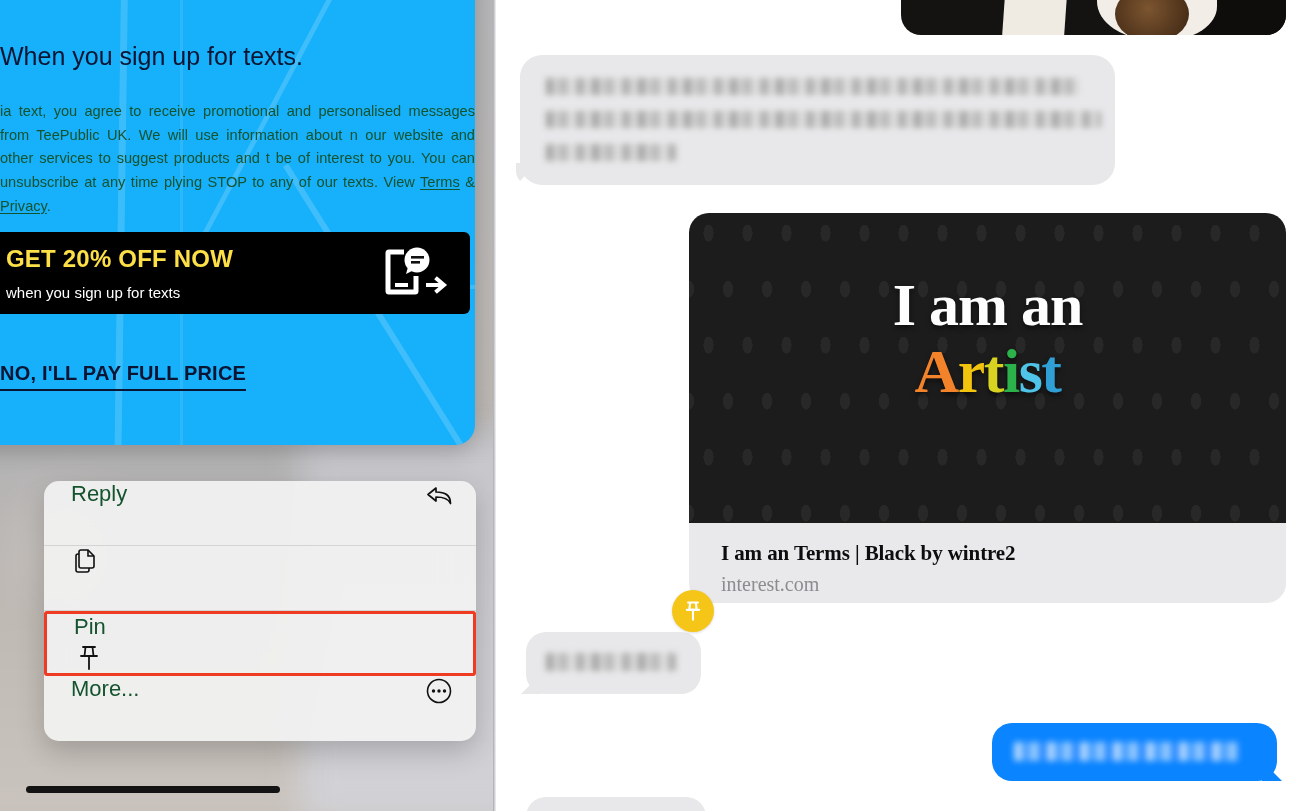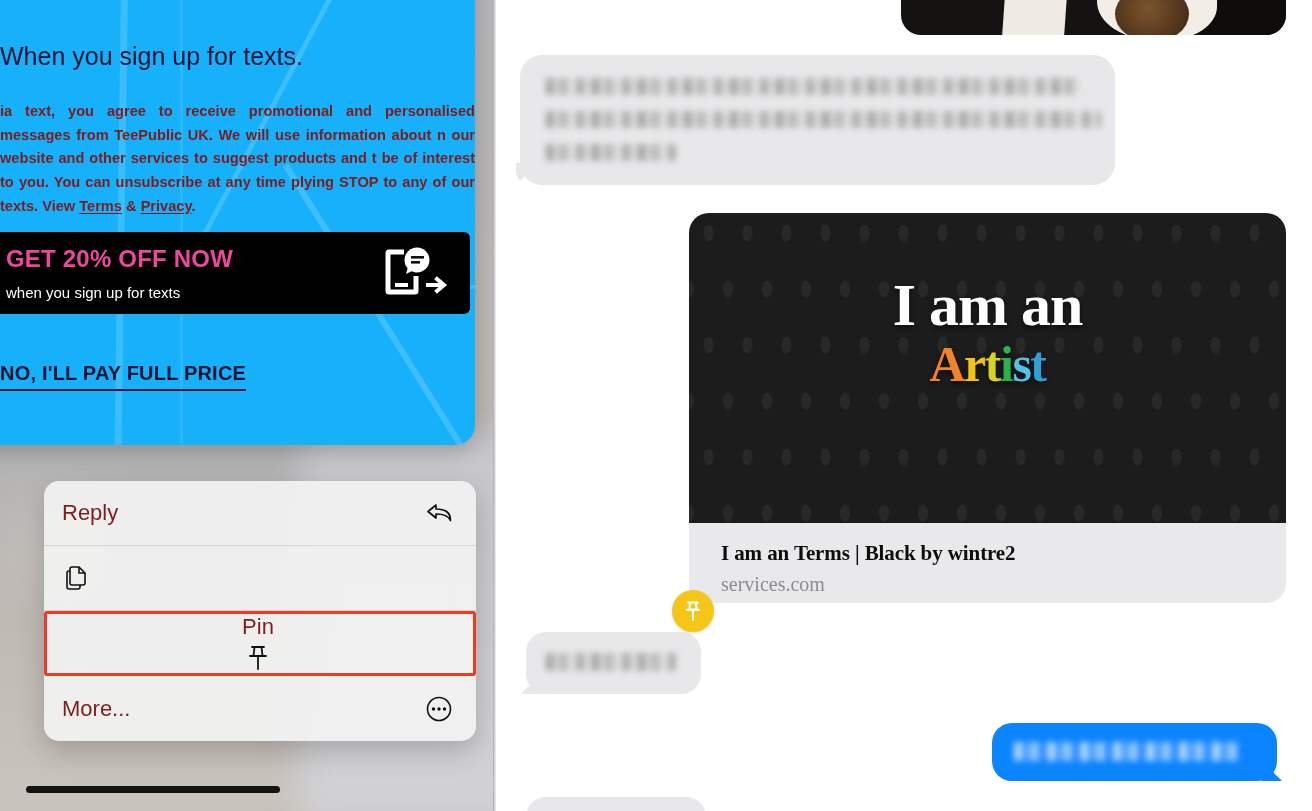--- a/index.html
+++ b/index.html
@@ -51,33 +51,33 @@
   .streak-h1 { left: 380px; top: 355px; width: 180px; height: 4px; background: rgba(255,255,255,.16);}
   #promo-sub {
     position: absolute; left: 60px; top: 112px;
     width: 470px;
     font-size: 25px; font-weight: 400; color: #0a1533;
     white-space: nowrap;
   }
   #promo-body {
     position: absolute; left: 60px; top: 170px;
     width: 475px;
-    font-size: 14.6px; line-height: 1.62; color: #7f1d1d;
-    text-align: justify; font-weight: 700;
+    font-size: 14.6px; line-height: 1.62; color: #14532d;
+    text-align: justify; font-weight: 400;
   }
   #promo-body u { text-underline-offset: 2px; }
 
   #promo-cta {
     position: absolute; left: 44px; top: 302px;
     width: 486px; height: 82px;
     background: #000; border-radius: 6px;
     display: flex; align-items: center;
   }
   #cta-text-wrap { flex: 1; padding-left: 22px; }
-  #cta-title { color: #ec4899; font-size: 24px; font-weight: 800; letter-spacing: .2px; line-height: 1.15; }
+  #cta-title { color: #fde047; font-size: 24px; font-weight: 800; letter-spacing: .2px; line-height: 1.15; }
   #cta-sub   { color: #fff; font-size: 15px; font-weight: 400; margin-top: 12px; }
   #cta-icon  { width: 110px; display:flex; align-items:center; justify-content:center; }
 
   #promo-decline {
     position: absolute; left: 60px; top: 432px;
     font-size: 20px; font-weight: 700; color: #0a1533;
     border-bottom: 2.5px solid #0a1533; padding-bottom: 4px;
     letter-spacing: .2px;
   }
 
@@ -87,24 +87,24 @@
     width: 432px;
     background: rgba(242,242,242,.93);
     border-radius: 15px;
     overflow: hidden;
     box-shadow: 0 10px 28px rgba(0,0,0,.20);
     backdrop-filter: blur(18px);
   }
   .menu-row {
     position: relative;
     height: 65px;
-    display: flex; align-items: center;
-    padding: 0 22px 0 18px;
+    display: flex; align-items: flex-start;
+    padding: 0 22px 0 27px;
     box-sizing: border-box;
-    font-size: 22px; color: #7f1d1d;
+    font-size: 22px; color: #14532d;
     border-bottom: 1px solid rgba(0,0,0,.11);
   }
   .menu-row:last-child { border-bottom: none; }
   .menu-row .label { flex: 1; }
   .menu-row .mi { width: 30px; height: 30px; display:flex; align-items:center; justify-content:center; }
   .menu-row.highlight {
     border: 3px solid #ee3b22;
     border-radius: 3px;
     height: 65px;
     flex-direction: column;
@@ -217,21 +217,21 @@
   #card-art {
     position: absolute; left: 0; right: 0; top: 62px;
     text-align: center;
   }
   #art-line1 {
     font-size: 60px; font-weight: 800; color: #fdfdfd;
     letter-spacing: -1px; line-height: 1;
     text-shadow: 0 3px 5px rgba(0,0,0,.55);
   }
   #art-line2 {
-    font-size: 50px; font-weight: 800; letter-spacing: -1.5px;
+    font-size: 62px; font-weight: 800; letter-spacing: -1.5px;
     line-height: 1.1; margin-top: 2px;
     text-shadow: 0 3px 5px rgba(0,0,0,.55);
   }
   #card-meta {
     position: absolute; left: 0; top: 310px; width: 597px; height: 80px;
     padding: 18px 0 0 32px; box-sizing: border-box;
   }
   #card-title { font-size: 21px; font-weight: 700; color: #0d0d0d; letter-spacing: -.1px; }
   #card-domain { font-size: 20px; color: #8c8c90; margin-top: 7px; }
 
@@ -401,21 +401,21 @@
     <div id="link-card">
       <div id="card-image">
         <div id="card-pattern"></div>
         <div id="card-art">
           <div id="art-line1">I am an</div>
           <div id="art-line2"><span style="color: rgb(242, 131, 42);">A</span><span style="color: rgb(242, 196, 14);">r</span><span style="color: rgb(216, 211, 33);">t</span><span style="color: rgb(44, 178, 74);">i</span><span style="color: rgb(79, 195, 232);">s</span><span style="color: rgb(47, 159, 214);">t</span></div>
         </div>
       </div>
       <div id="card-meta">
         <div id="card-title">I am an Terms | Black by wintre2</div>
-        <div id="card-domain">services.com</div>
+        <div id="card-domain">interest.com</div>
       </div>
     </div>
 
     <div id="pin-badge">
       <svg width="20" height="23" viewBox="0 0 24 28" fill="none">
         <path d="M6 3 H18" stroke="#fff" stroke-width="2.6" stroke-linecap="round"></path>
         <path d="M8.5 3 L7.5 12 H16.5 L15.5 3" stroke="#fff" stroke-width="2.6" fill="none" stroke-linejoin="round"></path>
         <path d="M4.5 12 H19.5" stroke="#fff" stroke-width="2.6" stroke-linecap="round"></path>
         <path d="M12 12 V24" stroke="#fff" stroke-width="2.6" stroke-linecap="round"></path>
       </svg>

